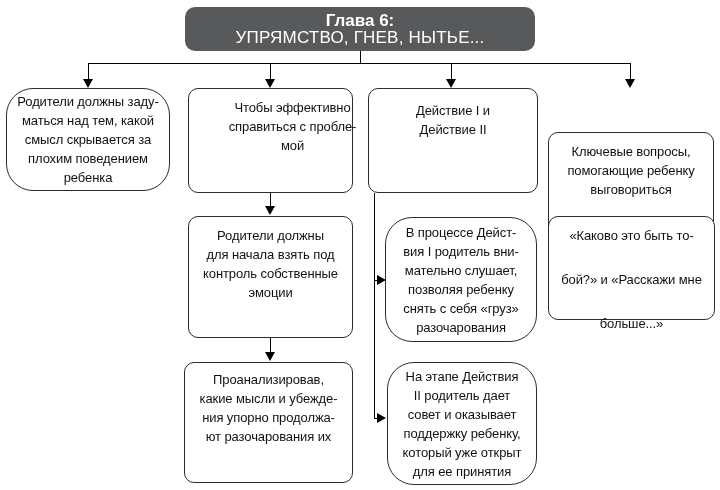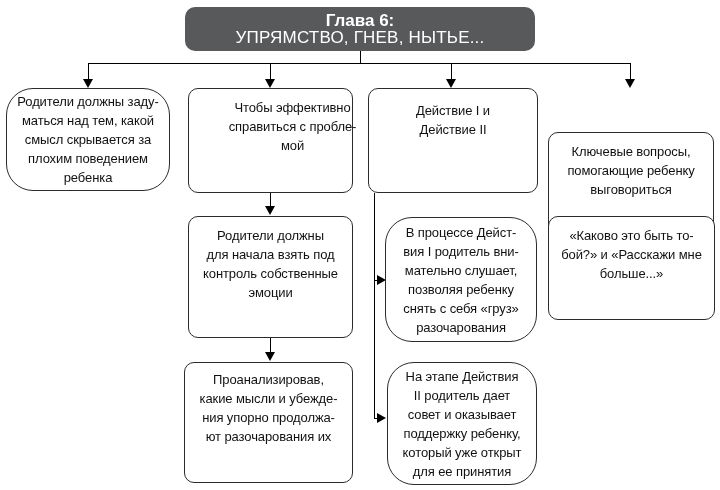--- a/index.html
+++ b/index.html
@@ -63,21 +63,21 @@
 
   
   .b-parents   { left: 6px;   top: 88px;  width: 164px; height: 103px; }
   .b-cope      { left: 188px; top: 88px;  width: 165px; height: 105px; padding-left: 44px; }
   .b-actions   { left: 368px; top: 88px;  width: 170px; height: 105px; padding-top: 12px; }
   .b-questions { left: 548px; top: 88px;  width: 166px; height: 105px; margin-top: 44px; }
   .b-control   { left: 188px; top: 216px; width: 165px; height: 122px; }
   .b-analyze   { left: 184px; top: 362px; width: 169px; height: 121px; padding-top: 7px; }
   .b-action1   { left: 385px; top: 217px; width: 152px; height: 125px; }
   .b-action2   { left: 387px; top: 362px; width: 150px; height: 123px; }
-  .b-sample    { left: 548px; top: 216px; width: 167px; height: 104px; }
+  .b-sample    { left: 548px; top: 216px; width: 167px; height: 104px; gap: 25px; }
 </style>
 </head>
 <body>
 
 <div class="stage">
 
   <div class="header-box">
     <div class="header-title ln">Глава 6:</div>
     <div class="header-subtitle ln">УПРЯМСТВО, ГНЕВ, НЫТЬЕ...</div>
   </div>

